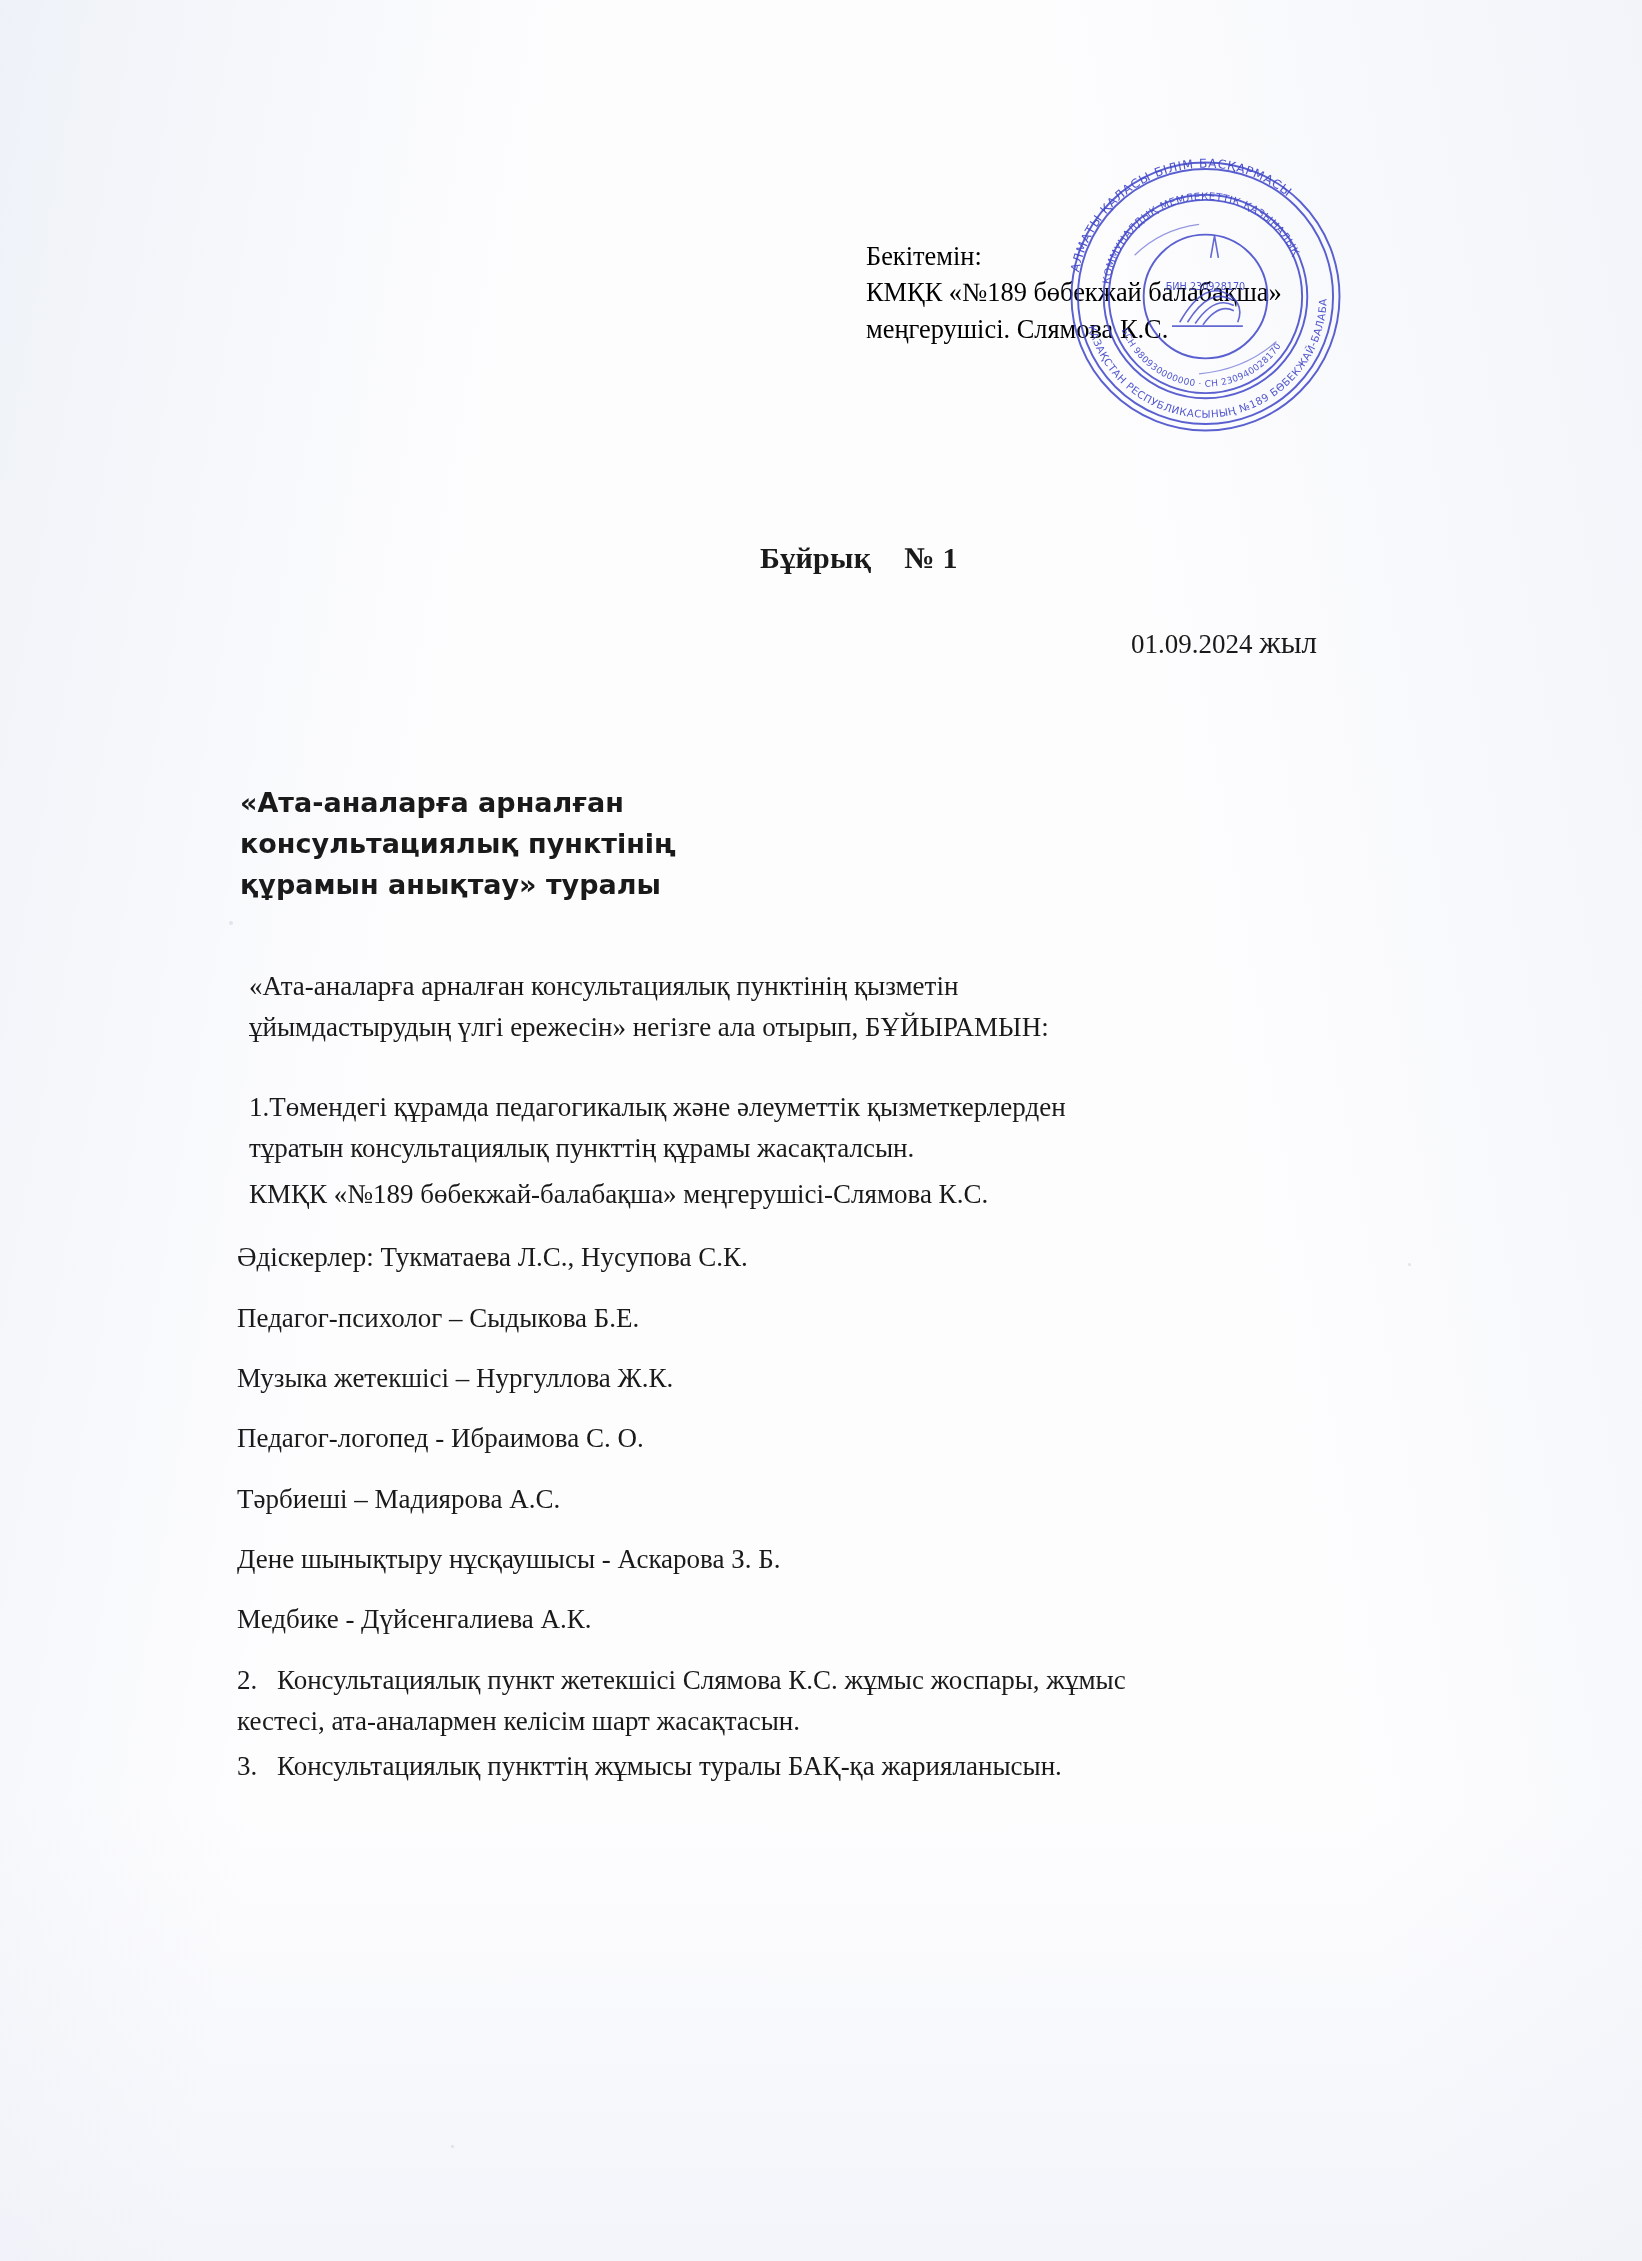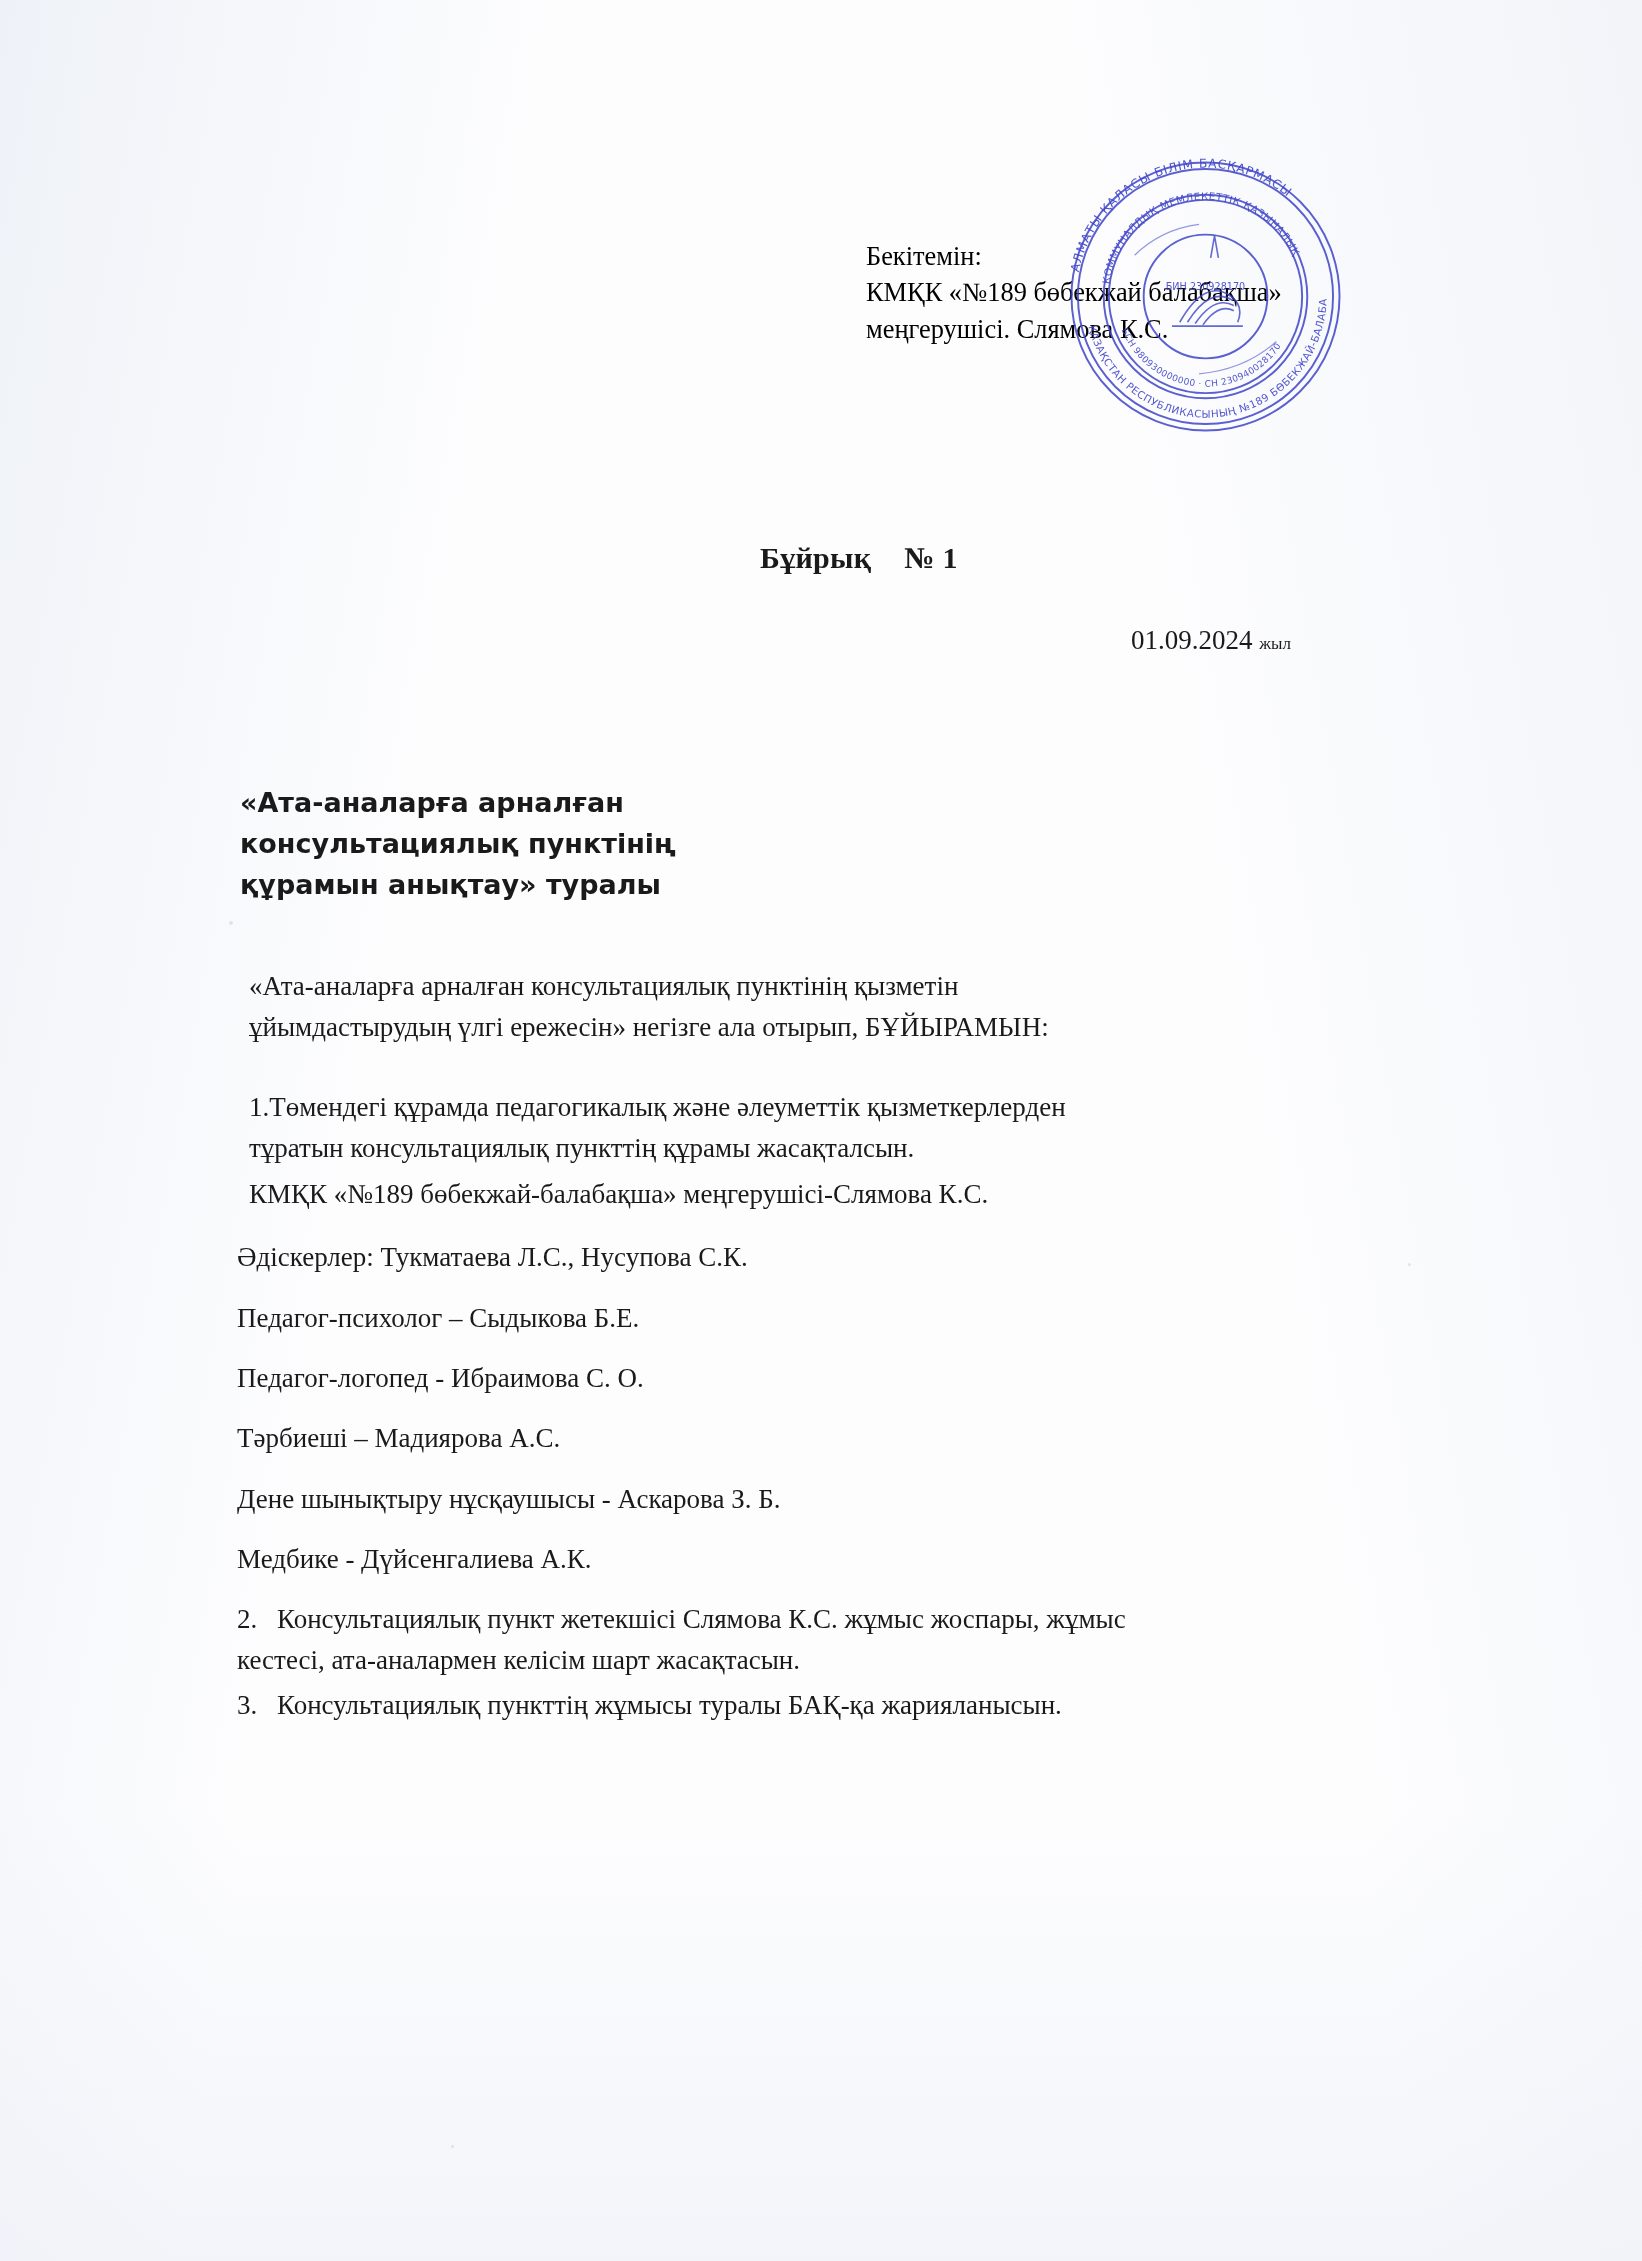--- a/index.html
+++ b/index.html
@@ -74,21 +74,21 @@
   .order-title .num {
     margin-left: 33px;
   }
   .order-date {
     position: absolute;
     left: 1131px;
     top: 625px;
     font-size: 27px;
   }
   .order-date .small {
-    font-size: 17px;
+    font-size: 31px;
   }
 
   
   .subject {
     position: absolute;
     left: 240px;
     top: 770px;
     width: 580px;
     font-size: 27px;
     font-weight: bold;
@@ -221,20 +221,21 @@
 
       <p class="para tight no-just">
         <span class="n">1.</span><span>Төмендегі құрамда педагогикалық және әлеуметтік қызметкерлерден</span><br>
         <span>тұратын консультациялық пункттің құрамы жасақталсын.</span>
       </p>
 
       <p class="para no-just">КМҚК «№189 бөбекжай-балабақша»  меңгерушісі-Слямова К.С.</p>
 
       <p class="list-line">Әдіскерлер: Тукматаева Л.С., Нусупова С.К.</p>
       <p class="list-line">Педагог-психолог – Сыдыкова Б.Е.</p>
+      <p class="list-line">Музыка жетекшісі – Нургуллова Ж.К.</p>
       <p class="list-line">Педагог-логопед - Ибраимова С. О.</p>
       <p class="list-line">Тәрбиеші – Мадиярова А.С.</p>
       <p class="list-line">Дене шынықтыру нұсқаушысы - Аскарова З. Б.</p>
       <p class="list-line">Медбике - Дүйсенгалиева А.К.</p>
 
       <p class="numbered">
         <span class="n">2.</span><span>Консультациялық пункт жетекшісі Слямова К.С. жұмыс жоспары,  жұмыс</span><br>
         <span>кестесі, ата-аналармен келісім шарт жасақтасын.</span>
       </p>
 

